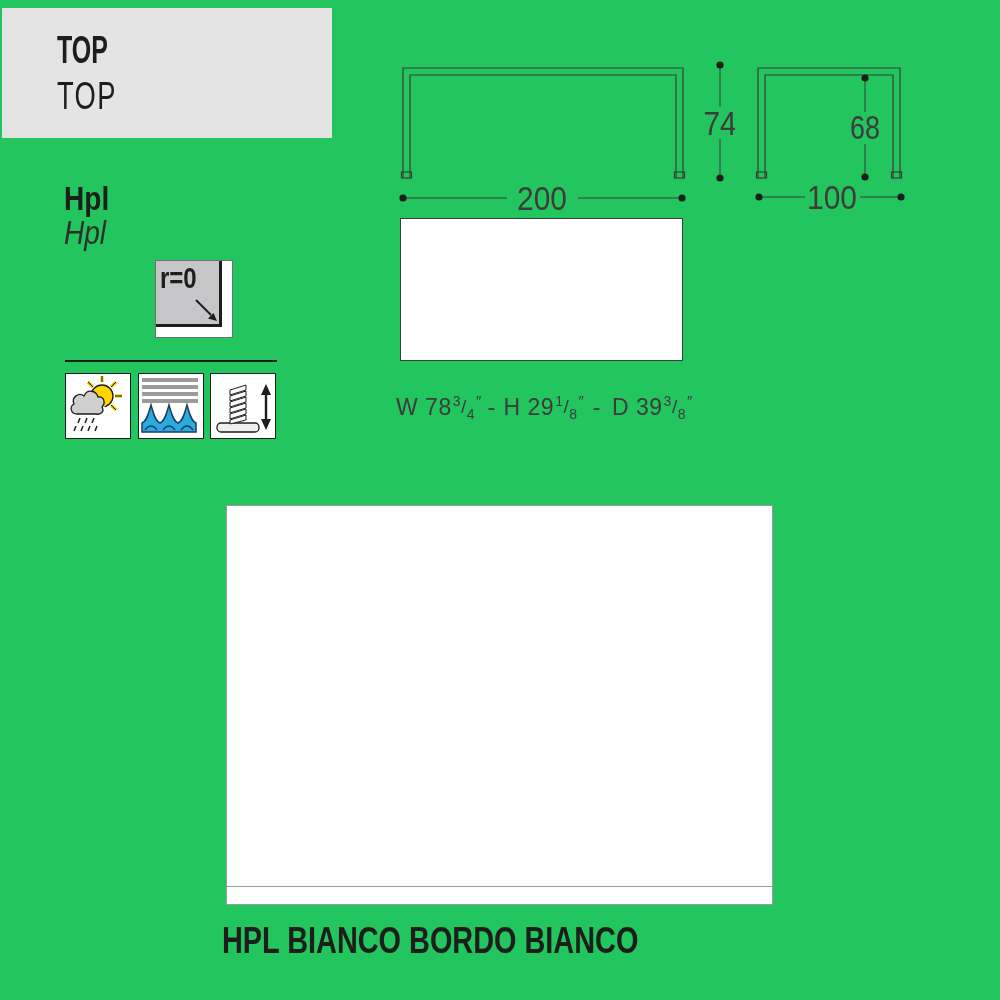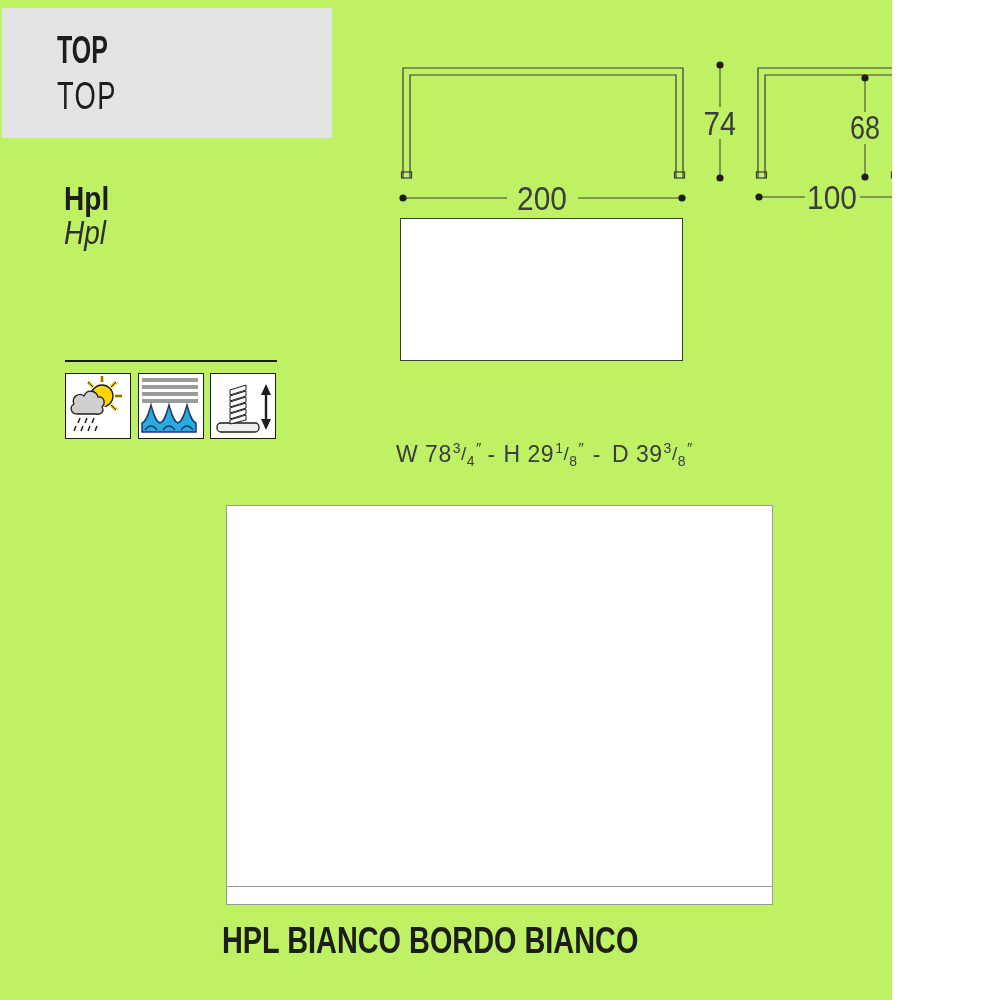--- a/index.html
+++ b/index.html
@@ -1,18 +1,18 @@
 <!DOCTYPE html>
 <html><head>
 <meta charset="utf-8">
 <style>
   * { margin:0; padding:0; box-sizing:border-box; }
   html,body { background:#fff; }
   #page {
-    position:relative; width:892px; height:1000px; background:#bef264;
+    position:relative; width:1000px; height:1000px; background:#22c55e;
     font-family:"Liberation Sans", sans-serif; color:#1d1d1b; overflow:hidden;
   }
   .abs { position:absolute; }
 
   
   .header-box { left:2px; top:8px; width:330px; height:130px; background:#e4e4e4; }
   .title-bold {
     left:55px; top:20px; font-size:39px; font-weight:bold;
     transform:scaleX(.64); transform-origin:left top; white-space:nowrap;
   }
@@ -56,21 +56,20 @@
   .feat-box { top:373px; width:66px; height:66px; border:1.5px solid #1d1d1b; background:#fff; }
   .feat-1 { left:65px; } .feat-2 { left:138px; } .feat-3 { left:210px; }
 
   
   .top-view { left:400px; top:218px; width:283px; height:143px; border:1px solid #3c3c3b; background:#fff; }
 
   
   .imperial {
     left:396px; top:394px; font-size:23px; color:#3c3c3b; white-space:nowrap;
     letter-spacing:.5px;
-    margin-top:47px;
   }
   .frac-sup { font-size:14px; position:relative; top:-9px; margin-left:1px; }
   .frac-slash { font-size:19px; position:relative; top:-2px; }
   .frac-sub { font-size:14px; position:relative; top:4px; margin-right:1px; }
   .unit { font-size:15px; position:relative; top:-9px; letter-spacing:-2px; }
   .sep { margin:0 8px; }
   .sep2 { margin:0 11px; }
 
   
   .swatch { left:226px; top:505px; width:547px; height:400px; border:1px solid #9a9a9a; background:#ffffff; }
@@ -90,20 +89,28 @@
 
   <div class="abs header-box">
     <span class="abs title-bold">TOP</span>
     <span class="abs title-reg">TOP</span>
   </div>
 
   <span class="abs hpl-bold">Hpl</span>
   <span class="abs hpl-italic">Hpl</span>
 
 
+  <div class="abs r-box">
+    <div class="abs r-gray"></div>
+    <span class="abs r-label">r=0</span>
+    <svg class="abs" style="left:0;top:0" width="76" height="76" viewBox="0 0 76 76">
+      <line x1="40" y1="39" x2="55" y2="54" stroke="#1d1d1b" stroke-width="2"></line>
+      <polygon points="61,60 52.0,57.5 57.5,52.0" fill="#1d1d1b"></polygon>
+    </svg>
+  </div>
 
   <div class="abs divider"></div>
 
   <div class="abs feat-box feat-1">
     <svg width="62" height="62" viewBox="0 0 62 62">
       <g stroke="#f0c800" stroke-width="3.2">
         <line x1="36" y1="8" x2="36" y2="2"></line>
         <line x1="45" y1="13" x2="50" y2="8"></line>
         <line x1="49" y1="22" x2="56" y2="22"></line>
         <line x1="45" y1="31" x2="50" y2="36"></line>

